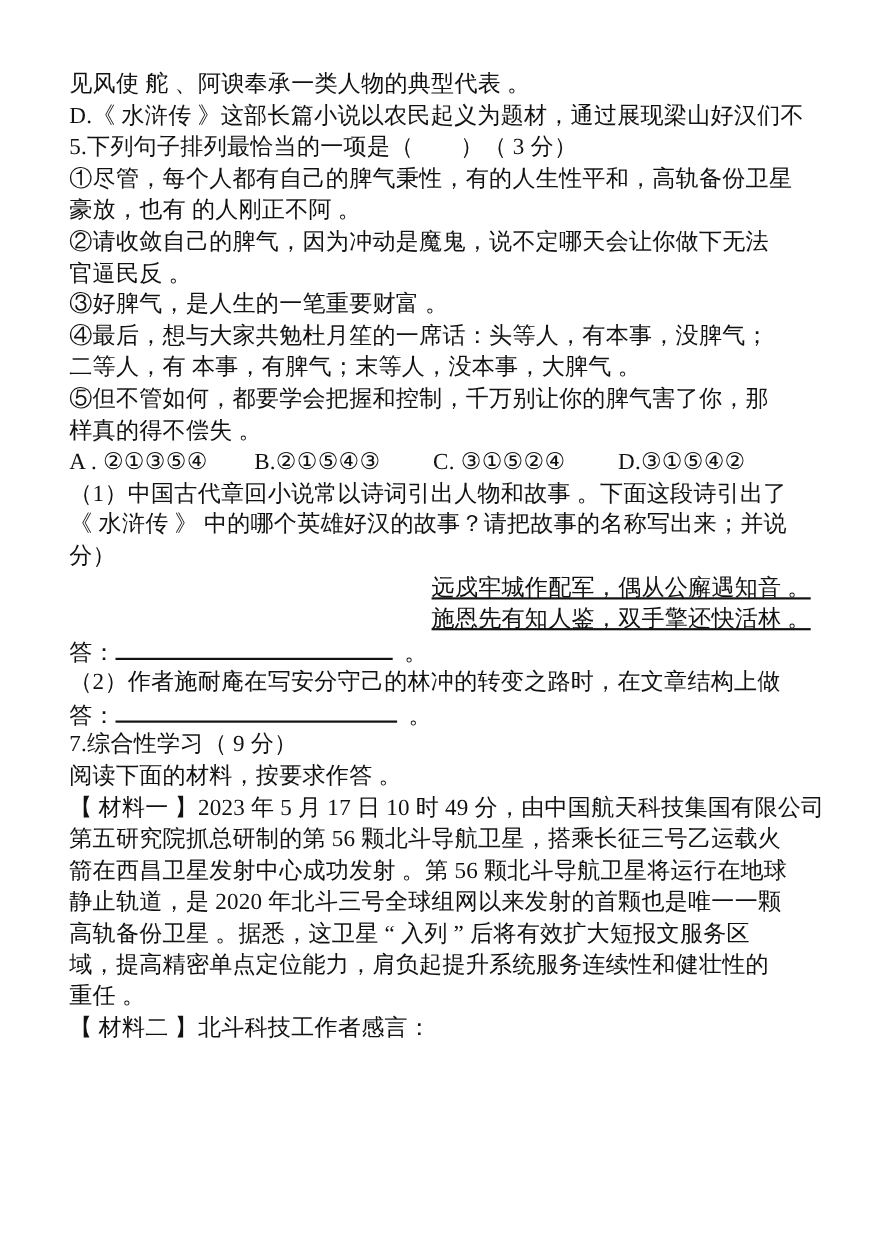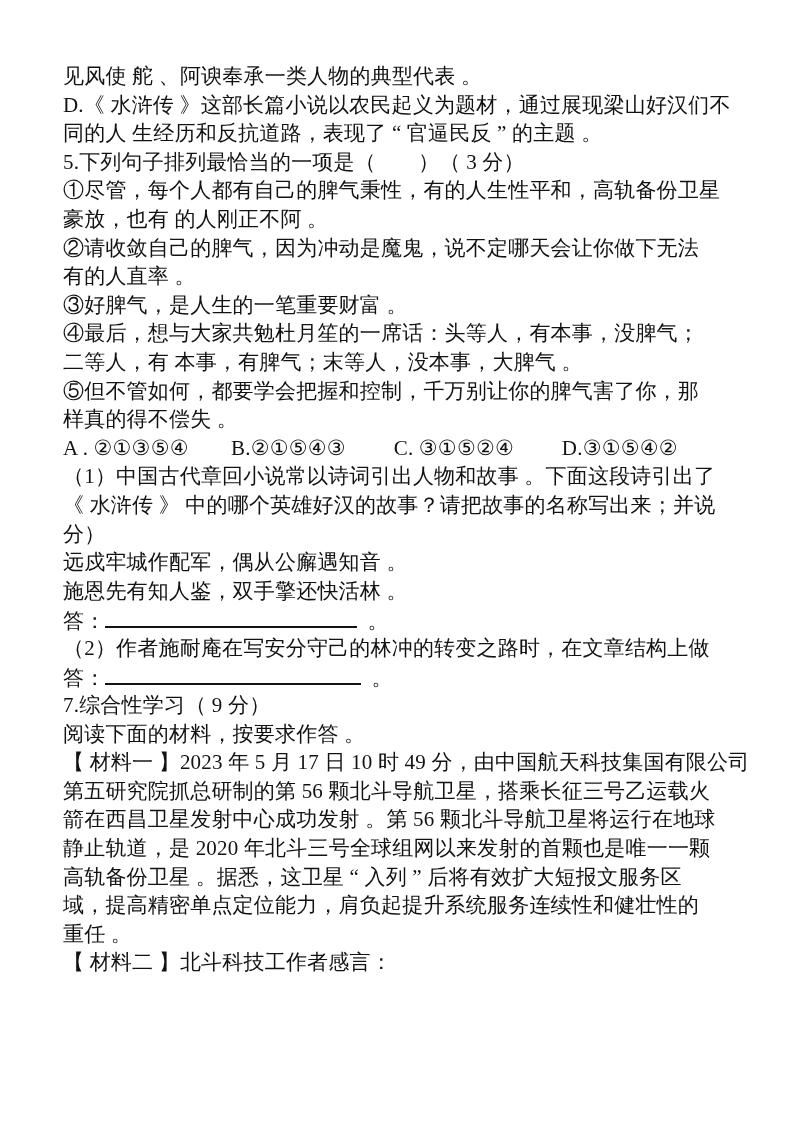--- a/index.html
+++ b/index.html
@@ -20,48 +20,48 @@
     padding: 62px 56px 0 63px;
   }
   .line {
     font-size: 21px;
     line-height: 28.6px;
     height: 28.6px;
     white-space: pre;
     letter-spacing: 0.2px;
   }
   .line.center {
-    text-align: left;
+    text-align: right;
     white-space: pre;
+    text-decoration: underline;
   }
   .line.answer .blank {
     display: inline-block;
     width: 252px;
     height: 1em;
     border-bottom: 2px solid #121212;
     margin-right: 10px;
     vertical-align: baseline;
   }
   .line.answer .blank.wide {
     width: 256px;
   }
 </style>
 </head>
 <body>
 
 <div class="page">
   <div class="doc">
     <div class="line">见风使 舵 、阿谀奉承一类人物的典型代表 。</div>
     <div class="line">D.《 水浒传 》这部长篇小说以农民起义为题材，通过展现梁山好汉们不</div>
-    <div class="line">同的人 生经历和反抗道路，表现了 “ 官逼民反 ” 的主题 。</div>
     <div class="line">5.下列句子排列最恰当的一项是（　　）（ 3 分）</div>
     <div class="line">①尽管，每个人都有自己的脾气秉性，有的人生性平和，高轨备份卫星</div>
     <div class="line">豪放，也有 的人刚正不阿 。</div>
     <div class="line">②请收敛自己的脾气，因为冲动是魔鬼，说不定哪天会让你做下无法</div>
-    <div class="line">有的人直率 。</div>
+    <div class="line">官逼民反 。</div>
     <div class="line">③好脾气，是人生的一笔重要财富 。</div>
     <div class="line">④最后，想与大家共勉杜月笙的一席话：头等人，有本事，没脾气；</div>
     <div class="line">二等人，有 本事，有脾气；末等人，没本事，大脾气 。</div>
     <div class="line">⑤但不管如何，都要学会把握和控制，千万别让你的脾气害了你，那</div>
     <div class="line">样真的得不偿失 。</div>
     <div class="line">A . ②①③⑤④　　B.②①⑤④③　　 C. ③①⑤②④　　 D.③①⑤④②</div>
     <div class="line">（1）中国古代章回小说常以诗词引出人物和故事 。下面这段诗引出了</div>
     <div class="line">《 水浒传 》 中的哪个英雄好汉的故事？请把故事的名称写出来；并说</div>
     <div class="line">分）</div>
     <div class="line center">远戍牢城作配军，偶从公廨遇知音 。</div>

